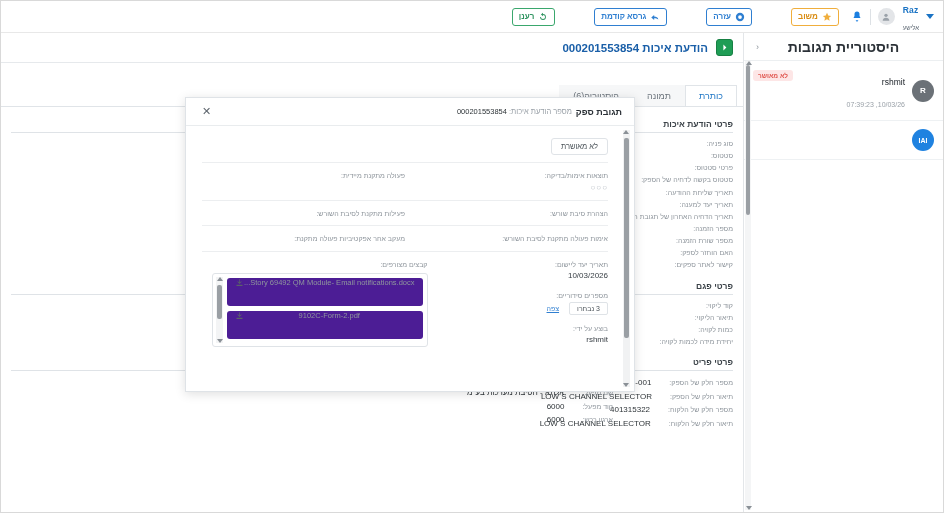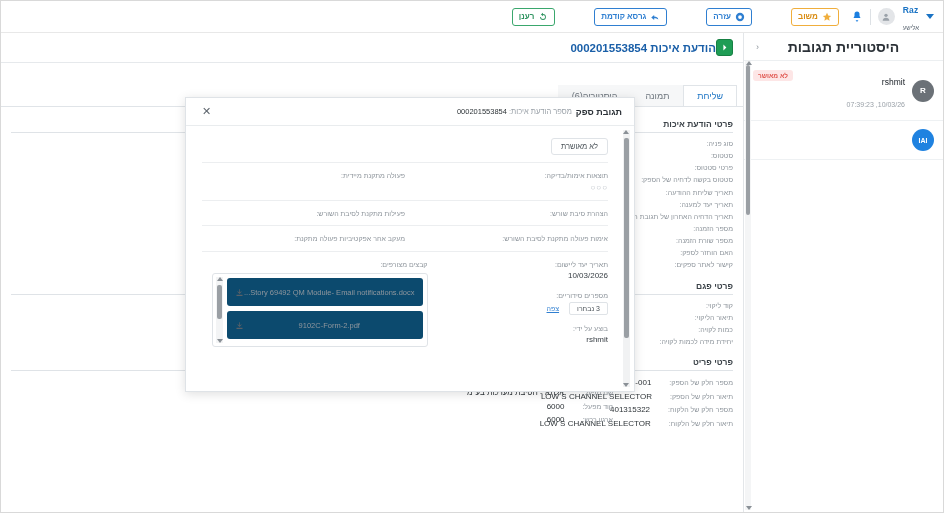--- a/index.html
+++ b/index.html
@@ -127,21 +127,21 @@
   .lp-scroll .arrow-dn { bottom: 0; border-top: 4px solid #8a9096; }
 
   
   .detail {
     position: absolute; top: 32px; left: 0; bottom: 0; right: 200px;
     background: #fff;
     overflow: hidden;
   }
   .detail-header {
     height: 30px; display: flex; align-items: center; justify-content: flex-start;
-    padding: 0 10px;
+    gap: 8px; padding: 0 10px;
     border-bottom: 1px solid #e6e9ec;
   }
   .dh-title { font-size: 11.5px; font-weight: bold; color: #1a5fa8; direction: rtl; }
   .dh-green {
     width: 17px; height: 17px; border-radius: 3px;
     background: #1f9d55; border: 1px solid #178043;
     display: flex; align-items: center; justify-content: center;
     cursor: pointer; flex: 0 0 auto;
   }
   .dh-green svg { width: 9px; height: 9px; fill: #fff; }
@@ -254,22 +254,22 @@
   }
   .dots { font-size: 8px; color: #b9bfc5; letter-spacing: 1px; }
 
   .files-box {
     border: 1px solid #dfe3e7; border-radius: 3px;
     background: #fff; padding: 4px 4px 4px 14px;
     position: relative; height: 74px; overflow: hidden;
     margin-top: 3px;
   }
   .file-item {
-    display: flex; align-items: center;
-    background: #0c4a6e; border-radius: 3px;
+    display: flex; align-items: flex-start;
+    background: #4c1d95; border-radius: 3px;
     height: 28px; margin-bottom: 5px; padding: 0 8px;
     cursor: pointer;
   }
   .file-name {
     flex: 1; text-align: center; font-size: 7.5px; color: #8f969d;
     direction: ltr; unicode-bidi: embed;
     overflow: hidden; white-space: nowrap; text-overflow: ellipsis;
   }
   .dl-icon svg { width: 9px; height: 9px; fill: #5a6168; display: block; }
   .fbox-scroll { position: absolute; left: 3px; top: 3px; bottom: 3px; width: 7px; }
@@ -381,21 +381,21 @@
       <span class="dh-green">
         <svg viewBox="0 0 24 24">
             <path d="M9 4l8 8-8 8z"></path>
           </svg>
       </span>
       <span class="dh-title">הודעת איכות 000201553854</span>
     </div>
 
     <div class="tabs">
       <div class="tab active">
-          <span>שליחת</span>
+          <span>כותרת</span>
         </div>
       <div class="tab">
           <span>תמונה</span>
         </div>
       <div class="tab">
           <span>היסטוריה(6)</span>
         </div>
     </div>
 
     <div class="detail-body">

